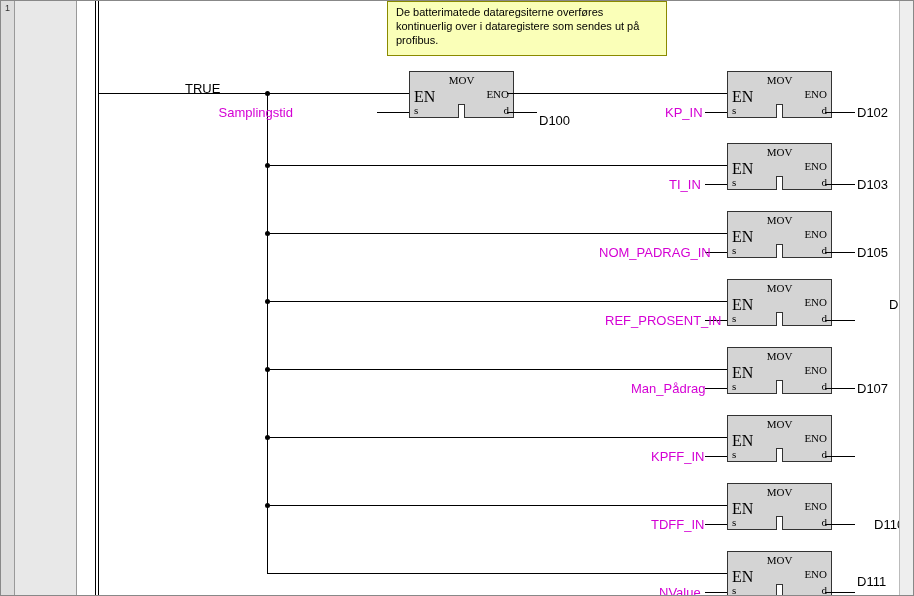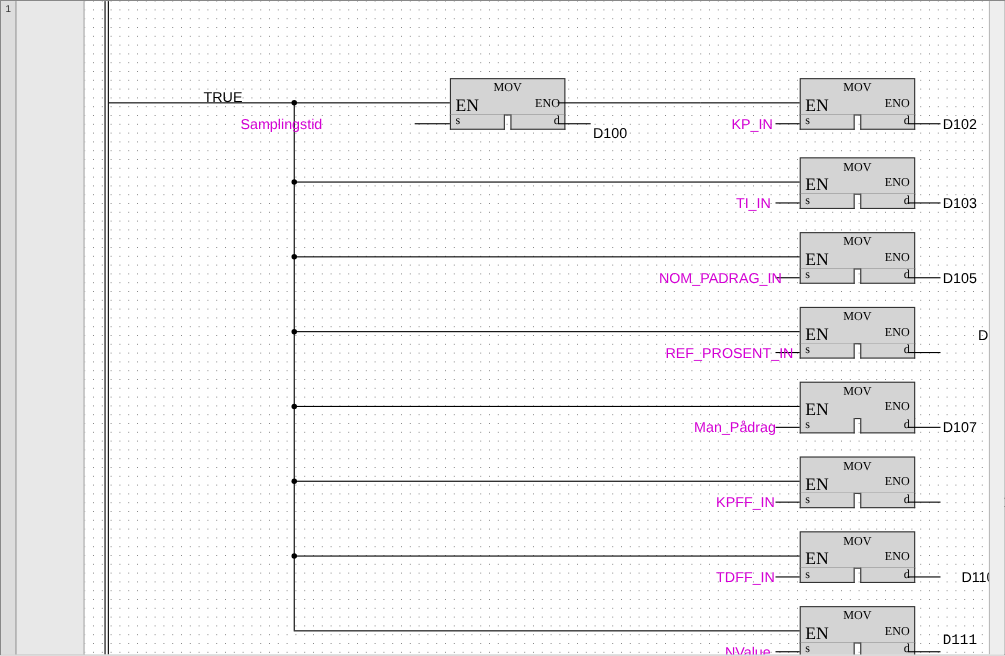--- a/index.html
+++ b/index.html
@@ -132,20 +132,21 @@
 <body>
 
 <div class="app">
   <div class="left-pane">
     <div class="left-tab">1</div>
   </div>
   <div class="main-area">
 
     <div class="rail"></div>
 
+    <div class="comment-box">De batterimatede dataregsiterne overføres kontinuerlig over i dataregistere som sendes ut på profibus.</div>
 
     <div class="mov" style="left:332px; top:70px;">
       <div class="mov-title">MOV</div>
       <div class="mov-en">EN</div>
       <div class="mov-eno">ENO</div>
       <div class="s-lbl">s</div>
       <div class="d-lbl">d</div>
     </div>
 
     <div class="mov" style="left:650px; top:70px;">
@@ -267,17 +268,17 @@
     <div class="txt" style="left:780px; top:448px;padding-left:44px;">D109</div>
 
     <div class="wire-h" style="left:628px; top:523px; width:22px;"></div>
     <div class="txt magenta" style="left:574px; top:516px;">TDFF_IN</div>
     <div class="wire-h" style="left:748px; top:523px; width:30px;"></div>
     <div class="txt" style="left:780px; top:516px;padding-left:17px;">D110</div>
 
     <div class="wire-h" style="left:628px; top:591px; width:22px;"></div>
     <div class="txt magenta" style="left:582px; top:584px;">NValue</div>
     <div class="wire-h" style="left:748px; top:591px; width:30px;"></div>
-    <div class="txt" style="left:780px; top:573px;font-family:Liberation Mono, monospace;">D111</div>
+    <div class="txt" style="left:780px; top:573px;">D111</div>
 
     <div class="scroll-gutter"></div>
   </div>
 </div>
 
 </body></html>

